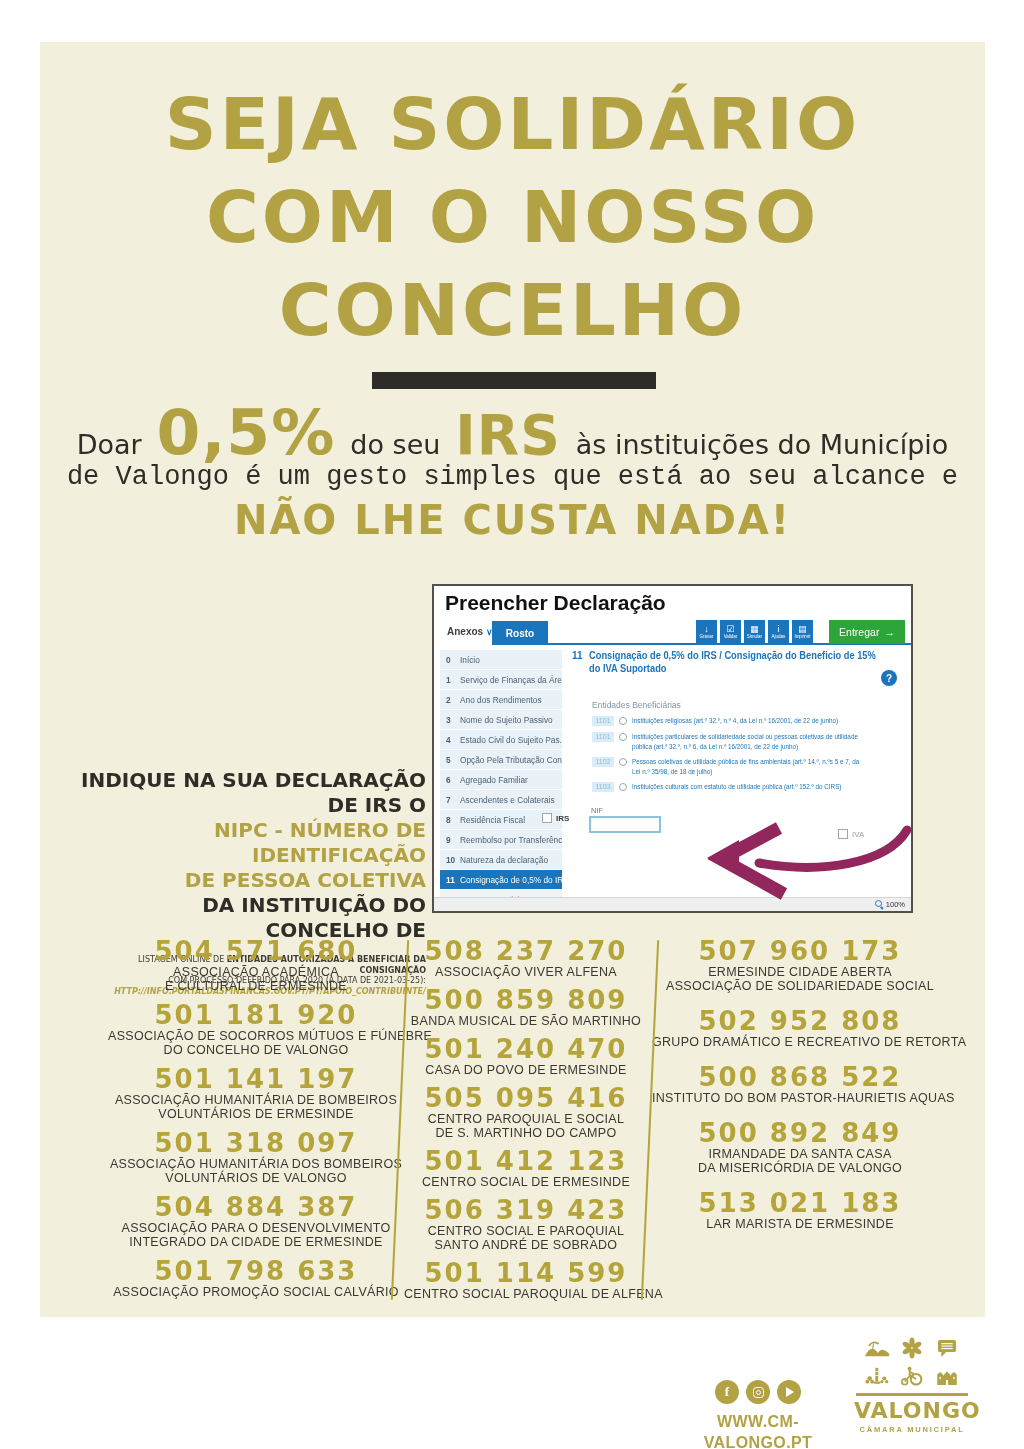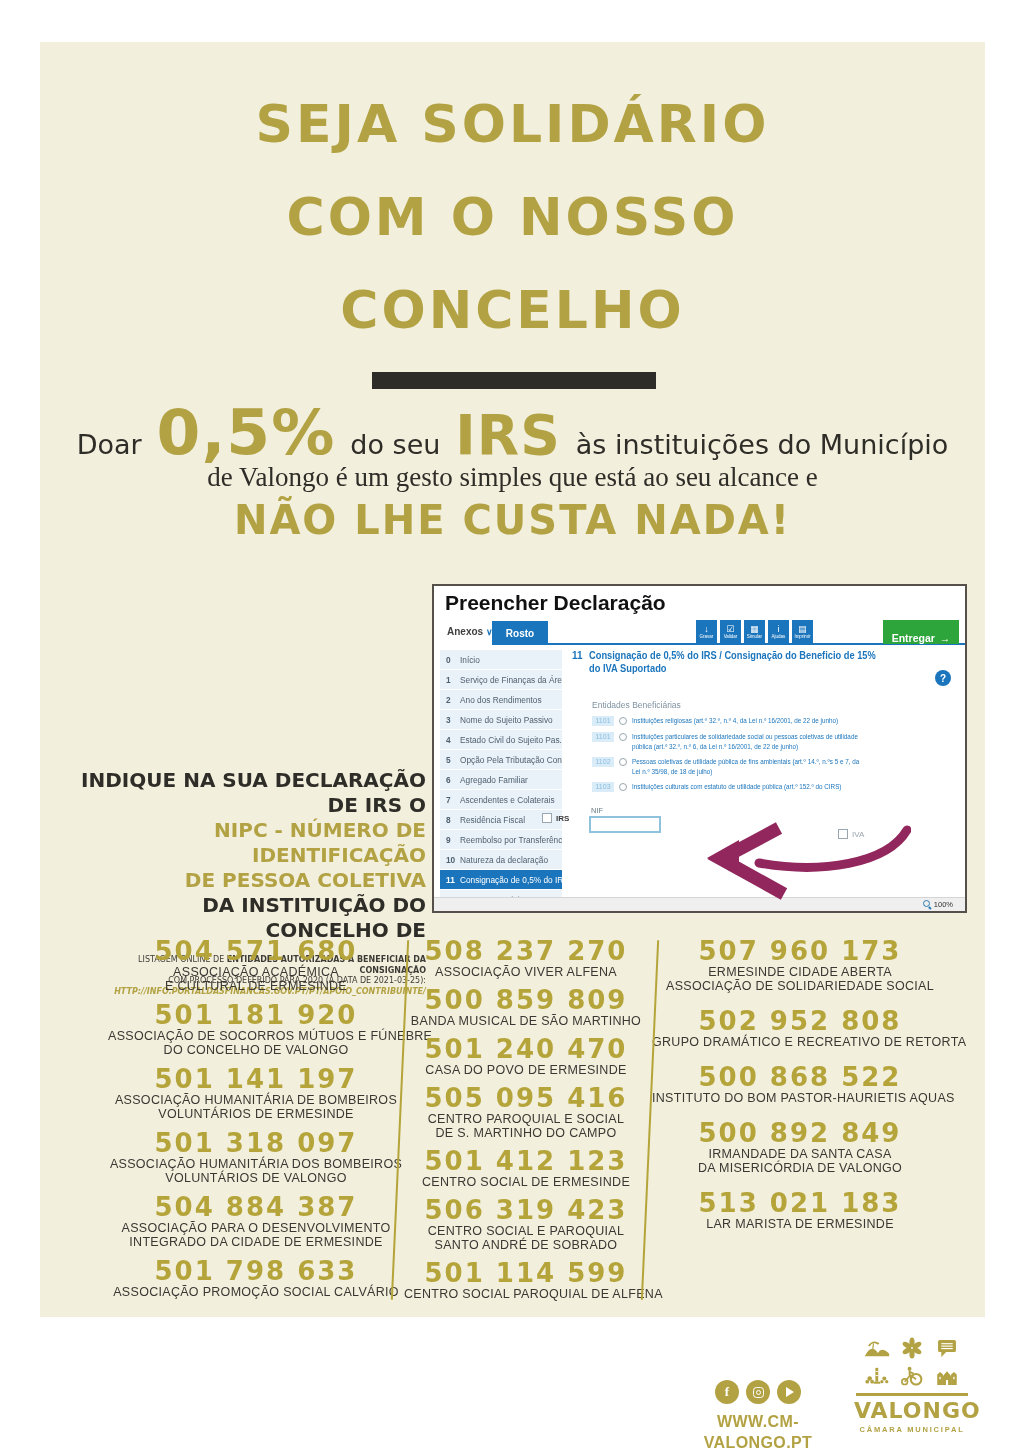--- a/index.html
+++ b/index.html
@@ -3,51 +3,51 @@
 <meta charset="utf-8">
 <style>
   *{margin:0;padding:0;box-sizing:border-box}
   html,body{background:#fff}
   body{width:1024px;height:1449px;position:relative;font-family:"Liberation Sans",sans-serif}
   .page{position:absolute;inset:0;width:1024px;height:1449px;background:#fff;overflow:hidden}
   .poster{position:absolute;left:40px;top:42px;width:945px;height:1275px;background:#f2efdc}
 
   
   .title{position:absolute;left:40px;top:78px;width:945px;text-align:center;
-    font-family:"DejaVu Sans",sans-serif;font-weight:800;font-size:52px;line-height:93px;
+    font-family:"DejaVu Sans",sans-serif;font-weight:800;font-size:72px;line-height:93px;
     letter-spacing:3px;color:#b2a243}
   .tbar{position:absolute;left:372px;top:372px;width:284px;height:17px;background:#2e2c28}
 
   
   .intro1{position:absolute;left:40px;top:396px;width:945px;display:flex;justify-content:center;
     align-items:baseline;gap:15px;color:#2f2d28;font-size:27px;font-weight:500;
     font-family:"DejaVu Sans",sans-serif}
   .intro1 .big{font-size:63px;font-weight:800;color:#b2a243;letter-spacing:1px}
   .intro1 .big2{font-size:55px;font-weight:800;color:#b2a243;letter-spacing:1px}
   .intro2{position:absolute;left:40px;top:462px;width:945px;text-align:center;color:#2f2d28;
-    font-size:27px;font-weight:500;font-family:Liberation Serif, serif}
+    font-size:27px;font-weight:500;font-family:Liberation Mono, monospace}
   .shout{position:absolute;left:40px;top:497px;width:945px;text-align:center;color:#b2a243;
     font-size:40px;font-weight:800;letter-spacing:2px;font-family:"DejaVu Sans",sans-serif}
 
   
-  .shot{position:absolute;left:432px;top:584px;width:535px;height:329px;background:#fff;
+  .shot{position:absolute;left:432px;top:584px;width:481px;height:329px;background:#fff;
     border:2px solid #55504a;overflow:hidden}
   .shot-title{position:absolute;left:11px;top:5px;font-size:21px;font-weight:bold;color:#111}
   .tab-anexos{position:absolute;left:13px;top:40px;font-size:10px;font-weight:bold;color:#3f3f3f}
   .tab-anexos .chev{color:#1b75bc;font-size:9px}
   .tab-rosto{position:absolute;left:58px;top:35px;width:56px;height:24px;background:#1b75bc;color:#fff;
     font-size:10px;font-weight:bold;display:flex;align-items:center;justify-content:center}
   .tabline{position:absolute;left:114px;right:0;top:57px;height:2px;background:#1b75bc}
   .tools{position:absolute;left:262px;top:34px;display:flex;gap:3px}
   .tool{width:21px;height:24px;background:#1b75bc;color:#fff;display:flex;flex-direction:column;
     align-items:center;justify-content:center;cursor:pointer}
   .tool .tg{font-size:9px;line-height:10px}
   .tool .tl{font-size:4.5px;line-height:6px}
   .submit{position:absolute;right:6px;top:34px;width:76px;height:24px;background:#2ea53b;color:#fff;
-    font-size:10.5px;font-weight:bold;display:flex;align-items:flex-end;justify-content:center;gap:5px}
+    font-size:10.5px;font-weight:normal;display:flex;align-items:center;justify-content:center;gap:5px}
 
   .sidebar{position:absolute;left:6px;top:64px;width:122px;height:250px;overflow:hidden}
   .sitem{height:20px;display:flex;align-items:center;font-size:8.3px;color:#50616f;
     padding-left:6px;background:#e9f1f9;border-bottom:1px solid #fff;white-space:nowrap;overflow:hidden;cursor:pointer}
   .sitem .sn{width:14px;flex:none;font-weight:bold}
   .sitem.selected{background:#1b75bc;color:#fff}
   .sitem.partial{opacity:.85}
 
   .heading{position:absolute;left:138px;top:63px;display:flex;gap:6px;color:#1b75bc;
     font-weight:bold;font-size:10px;line-height:13px}
@@ -69,21 +69,21 @@
   .niflabel{position:absolute;left:157px;top:220px;font-size:7.5px;color:#6b7c88}
   .nifinput{position:absolute;left:155px;top:230px;width:72px;height:17px;border:2px solid #8fc3dd;
     background:#fff;outline:none;font-size:9px;padding:0 3px}
   .chk{position:absolute;left:235px;display:flex;align-items:center;gap:4px;font-size:8px;cursor:pointer}
   .chk .box{width:10px;height:10px;border:1.3px solid #9aa7b0;background:#fff}
   .chk.c1{top:227;top:227px;color:#3a3a3a;font-weight:bold}
   .chk.c2{top:243px;color:#9aa4ad}
 
   .statusbar{position:absolute;left:0;right:0;bottom:0;height:14px;background:#efefef;
     border-top:1px solid #d5d5d5;display:flex;align-items:center;justify-content:flex-end;
-    padding-right:12px;font-size:7.5px;color:#333}
+    padding-right:6px;font-size:7.5px;color:#333}
   .mag{width:9px;height:9px;position:relative;display:inline-block;margin-right:2px}
   .mag::before{content:"";position:absolute;left:0;top:0;width:5px;height:5px;border:1.5px solid #2a7ab5;border-radius:50%}
   .mag::after{content:"";position:absolute;left:6px;top:6px;width:3px;height:1.5px;background:#2a7ab5;
     transform:rotate(45deg);transform-origin:left center}
   .arrow-svg{position:absolute;left:225px;top:230px;z-index:5}
 
   
   .instr{position:absolute;left:78px;top:768px;width:348px;text-align:right;
     font-family:"DejaVu Sans",sans-serif}
   .instr .dk{font-size:20px;line-height:25px;font-weight:600;color:#2f2d28}

